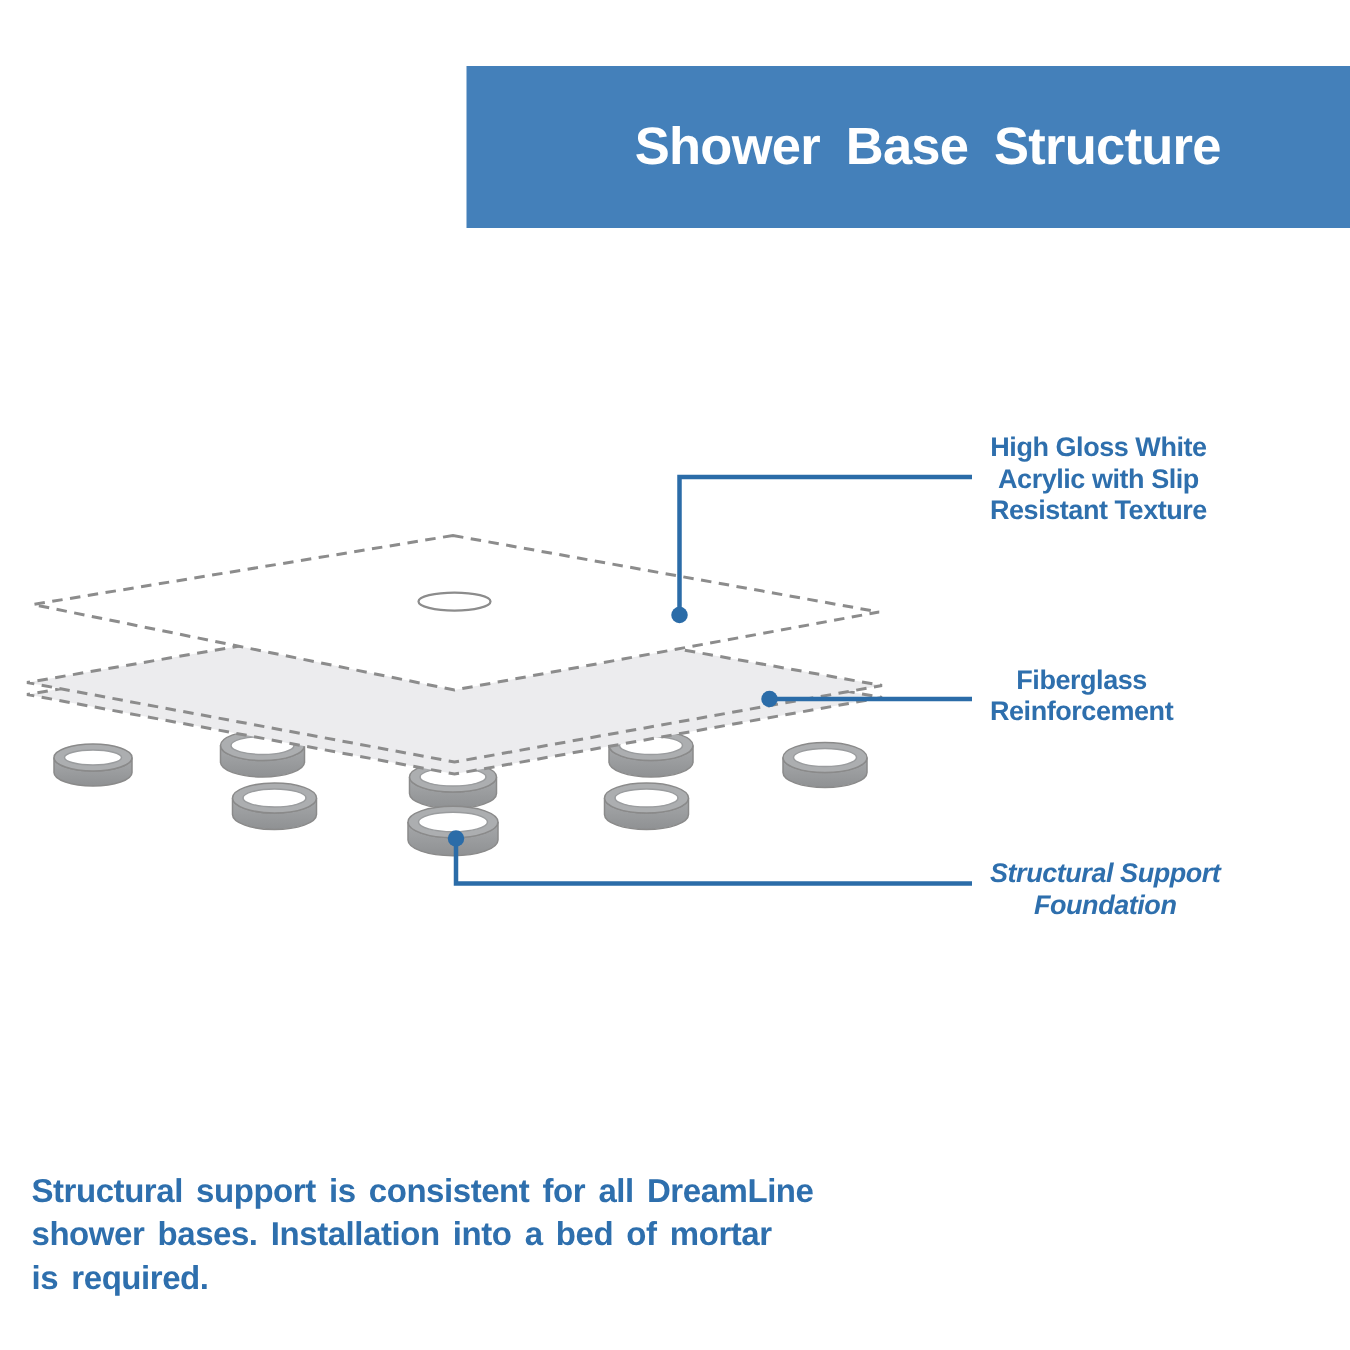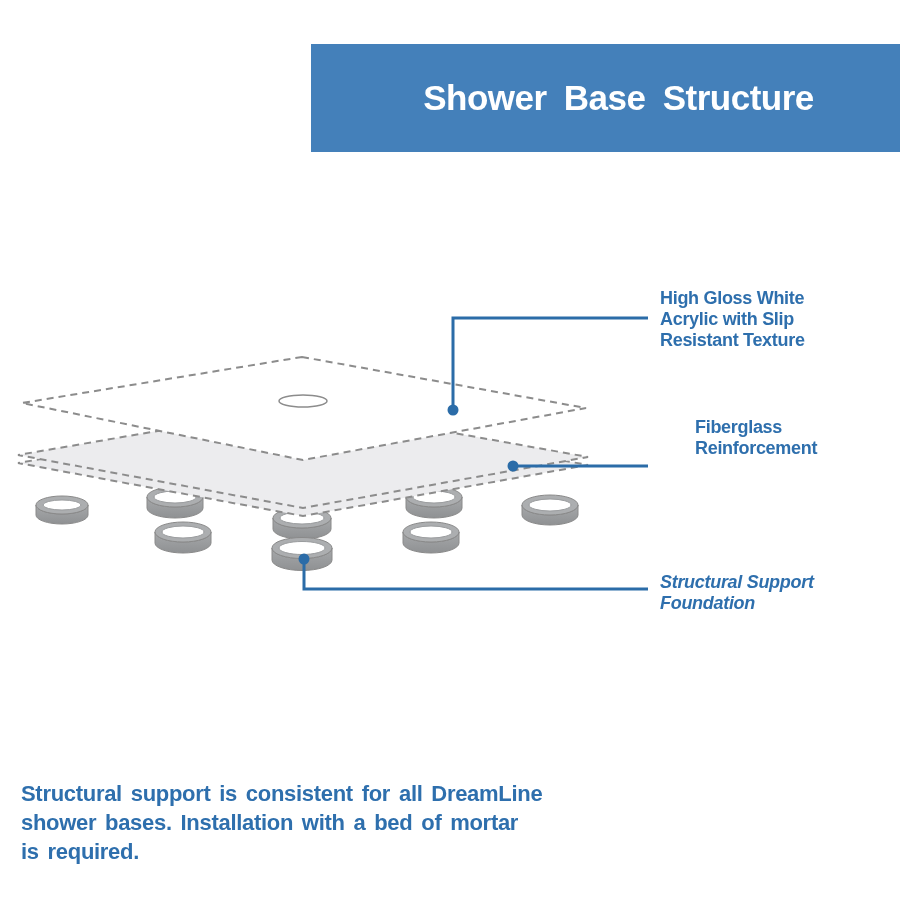--- a/index.html
+++ b/index.html
@@ -28,24 +28,24 @@
   svg.diagram{position:absolute;left:0;top:0;width:900px;height:900px;}
   .dash-poly{stroke:var(--dash);stroke-width:2;stroke-dasharray:7 5;}
   .slab-fill{fill:var(--slab);}
   .white-fill{fill:#FFFFFF;}
   .leader{stroke:var(--leader);stroke-width:3;fill:none;}
   .leader-dot{fill:var(--leader);}
   .drain{fill:#FFFFFF;stroke:var(--dash);stroke-width:1.5;}
   .label{
     position:absolute;color:var(--label-text);
     font-size:18px;line-height:21px;font-weight:bold;
-    letter-spacing:-0.3px;white-space:pre-line;
+    letter-spacing:-0.3px;white-space:pre-line;text-align:center;
   }
   .label-acrylic{left:660px;top:288px;}
-  .label-fiberglass{left:660px;top:417px;margin-left:35px;}
+  .label-fiberglass{left:660px;top:443px;}
   .label-foundation{left:660px;top:572px;font-style:italic;}
   .footer-note{
     position:absolute;left:21px;top:779px;color:var(--label-text);
     font-size:22px;line-height:29px;font-weight:bold;
     letter-spacing:-0.3px;word-spacing:3px;white-space:pre-line;
   }
 </style>
 </head>
 <body>
 
@@ -133,15 +133,15 @@
 
   <div class="label label-acrylic">High Gloss White
 Acrylic with Slip
 Resistant Texture</div>
   <div class="label label-fiberglass">Fiberglass
 Reinforcement</div>
   <div class="label label-foundation">Structural Support
 Foundation</div>
 
   <div class="footer-note">Structural support is consistent for all DreamLine
-shower bases. Installation with a bed of mortar
+shower bases. Installation into a bed of mortar
 is required.</div>
 </div>
 
 </body></html>

